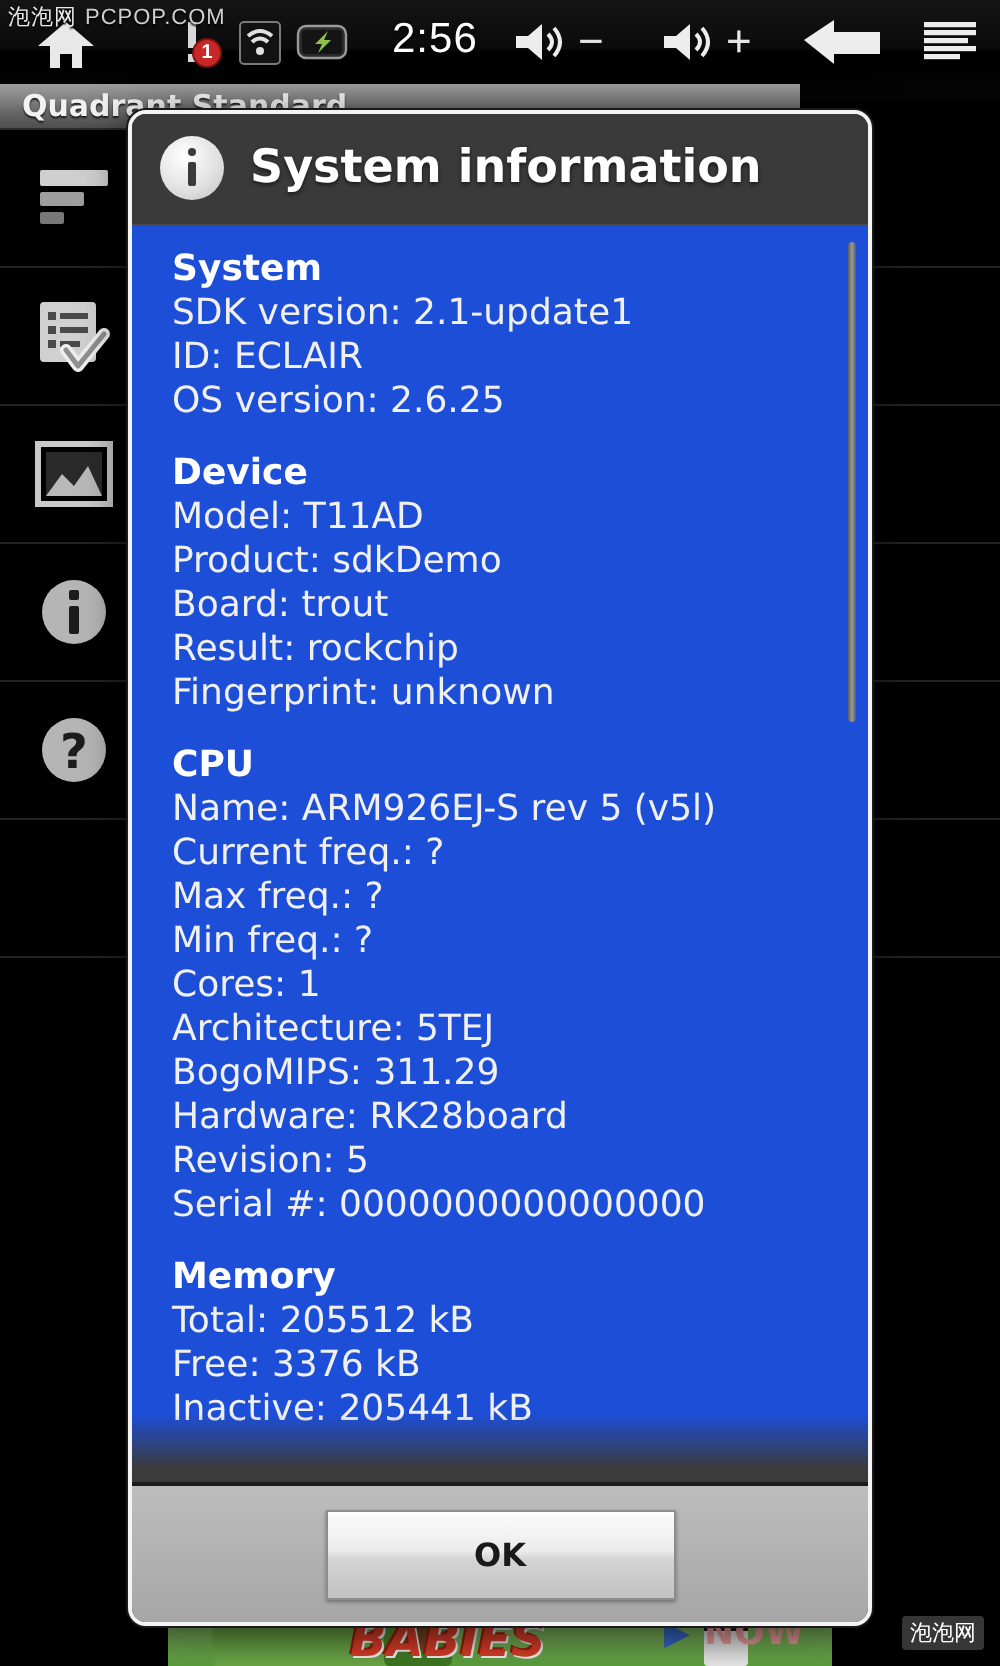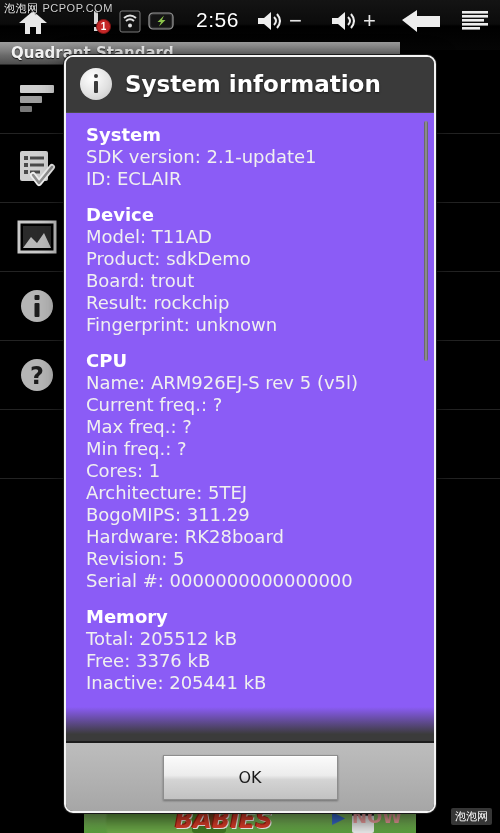--- a/index.html
+++ b/index.html
@@ -138,21 +138,21 @@
   .info-icon::before {
     content:""; position:absolute; left:14px; top:6px; width:4px; height:4px;
     border-radius:50%; background:#3a3a3a;
   }
   .info-icon::after {
     content:""; position:absolute; left:14px; top:13px; width:4px; height:12px;
     border-radius:1px; background:#3a3a3a;
   }
 
   .dlg-body {
-    flex:1 1 auto; position:relative; background:#8b5cf6;
+    flex:1 1 auto; position:relative; background:#1d4ed8;
     border-top:1px solid #4a4a4a;
     padding:11px 16px 0 20px; overflow:hidden;
   }
   .dlg-body .fade {
     position:absolute; left:0; right:0; bottom:0; height:34px;
     background:linear-gradient(to bottom, rgba(59,59,59,0) 0%, #3b3b3b 80%);
     pointer-events:none;
   }
   .sec-head {
     color:#ffffff; font-size:18px; font-weight:bold;
@@ -178,21 +178,21 @@
     background:linear-gradient(to bottom,#bdbdbd 0%,#b2b2b2 50%,#a6a6a6 100%);
     border-top:2px solid #1d1d1d;
     display:flex; align-items:center; justify-content:center;
   }
   .ok-btn {
     width:175px; height:45px; border-radius:0;
     background:linear-gradient(to bottom,#fbfbfb 0%,#ececec 45%,#d4d4d4 55%,#c2c2c2 100%);
     border:1px solid #8d8d8d;
     box-shadow:inset 0 1px 0 #fff, 0 1px 2px rgba(0,0,0,.35);
     color:#1a1a1a; font-size:16px; font-family:"DejaVu Sans", sans-serif;
-    display:flex; align-items:center; justify-content:center; cursor:pointer;
+    display:flex; align-items:center; justify-content:center; cursor:pointer;font-weight:bold;
   }
 
   
   svg { display:block; }
 </style>
 </head>
 <body>
 
 <div id="screen">
 
@@ -359,20 +359,21 @@
     <div class="dlg-title">
       <div class="info-icon"></div>
       <div class="ttxt">System information</div>
     </div>
 
     <div class="dlg-body">
       <div id="sections">
           <div class="sec-head first">System</div>
           <div class="sec-line">SDK version: 2.1-update1</div>
           <div class="sec-line">ID: ECLAIR</div>
+          <div class="sec-line">OS version: 2.6.25</div>
           <div class="sec-head">Device</div>
           <div class="sec-line">Model: T11AD</div>
           <div class="sec-line">Product: sdkDemo</div>
           <div class="sec-line">Board: trout</div>
           <div class="sec-line">Result: rockchip</div>
           <div class="sec-line">Fingerprint: unknown</div>
           <div class="sec-head">CPU</div>
           <div class="sec-line">Name: ARM926EJ-S rev 5 (v5l)</div>
           <div class="sec-line">Current freq.: ?</div>
           <div class="sec-line">Max freq.: ?</div>

